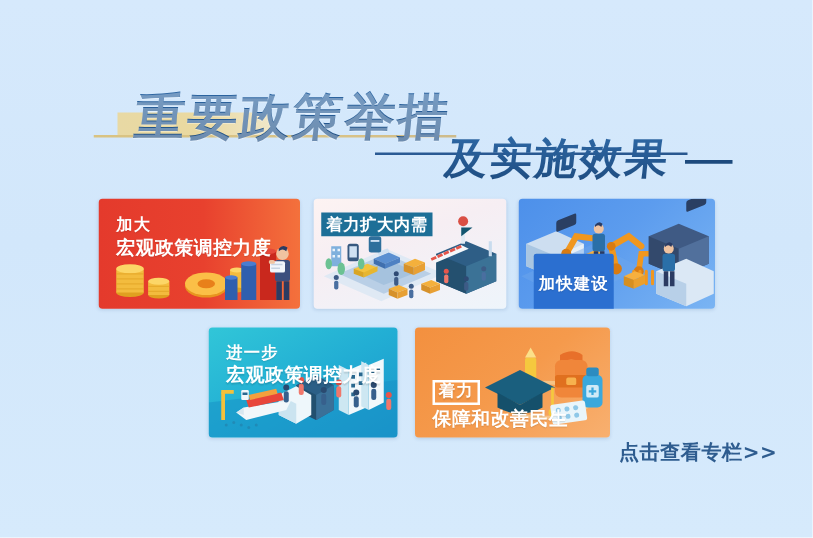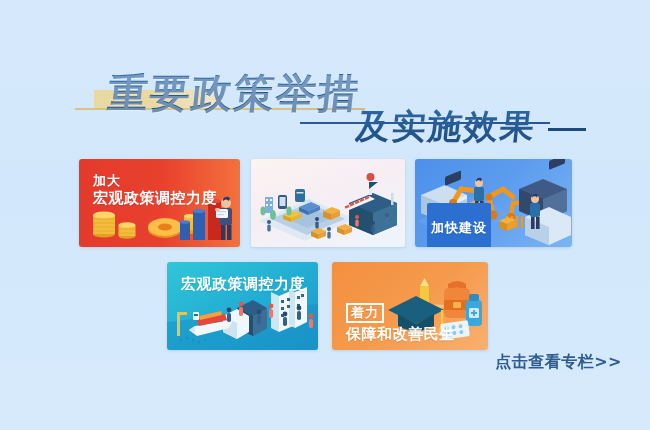--- a/index.html
+++ b/index.html
@@ -259,20 +259,23 @@
         <rect x="120.3" y="66.5" width="3.4" height="7" rx="1.5" fill="#3d5b86"></rect>
       <circle cx="136" cy="56" r="2" fill="#3d5b86"></circle>
         <rect x="134.3" y="58.5" width="3.4" height="7" rx="1.5" fill="#4a6fa0"></rect>
     </g>
 
     <rect x="118" y="20" width="3" height="16" fill="#e0eaf4"></rect>
     <circle cx="119.5" cy="18" r="4" fill="#d94f44"></circle>
 
     <rect x="140" y="34" width="2.5" height="12" fill="#c9dcee"></rect>
   </svg>
+  <div class="ribbon">
+    <span>着力扩大内需</span>
+  </div>
   <div class="rb-tail"></div>
 </div>
 
 <div class="card" id="card3">
   <svg class="art" viewBox="0 0 157 88">
 
     <path d="M6 36 L30 26 L52 36 L52 54 L30 64 L6 54 Z" fill="#cddef0"></path>
     <path d="M6 36 L30 46 L30 64 L6 54 Z" fill="#a9c6e2"></path>
     <path d="M30 46 L52 36 L52 54 L30 64 Z" fill="#e6eff8"></path>
     <rect x="30" y="30" width="16" height="9" rx="1.5" fill="#2a3f63" transform="skewY(-22)"></rect>
@@ -400,20 +403,21 @@
         <rect x="102" y="47" width="4" height="9" rx="1.8" fill="#f0776b"></rect>
       <circle cx="118" cy="52" r="2.4" fill="#2a4a70"></circle>
         <rect x="116" y="55" width="4" height="9" rx="1.8" fill="#37608c"></rect>
       <circle cx="132" cy="46" r="2.4" fill="#2a4a70"></circle>
         <rect x="130" y="49" width="4" height="9" rx="1.8" fill="#37608c"></rect>
       <circle cx="144" cy="54" r="2.4" fill="#e8554a"></circle>
         <rect x="142" y="57" width="4" height="9" rx="1.8" fill="#f0776b"></rect>
     </g>
   </svg>
   <div class="label">
+    <span class="l1">进一步</span>
     <span class="l2">宏观政策调控力度</span>
   </div>
 </div>
 
 <div class="card" id="card5">
   <svg class="art" viewBox="0 0 156 88">
 
     <ellipse cx="104" cy="58" rx="36" ry="14" fill="none" stroke="#f6c98e" stroke-width="3" opacity=".85"></ellipse>
 
     <g>

